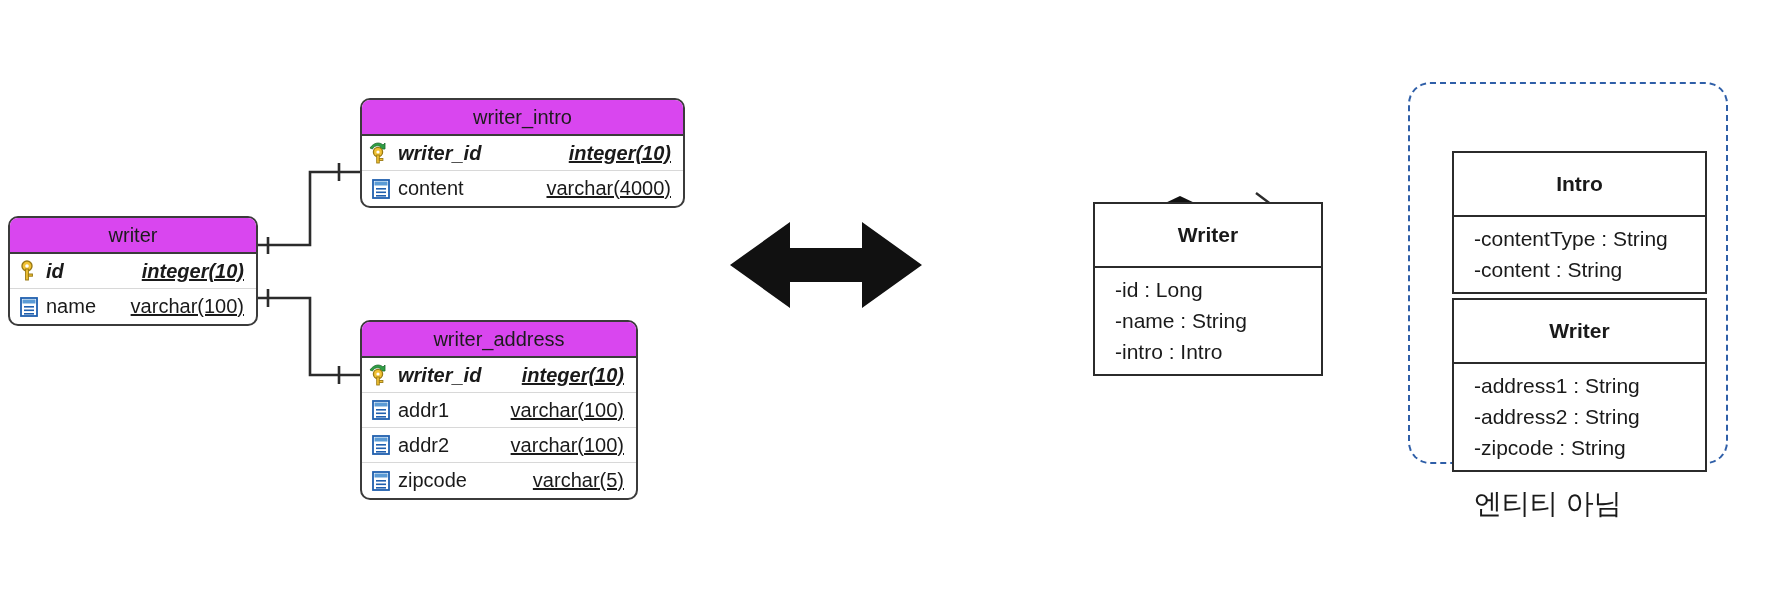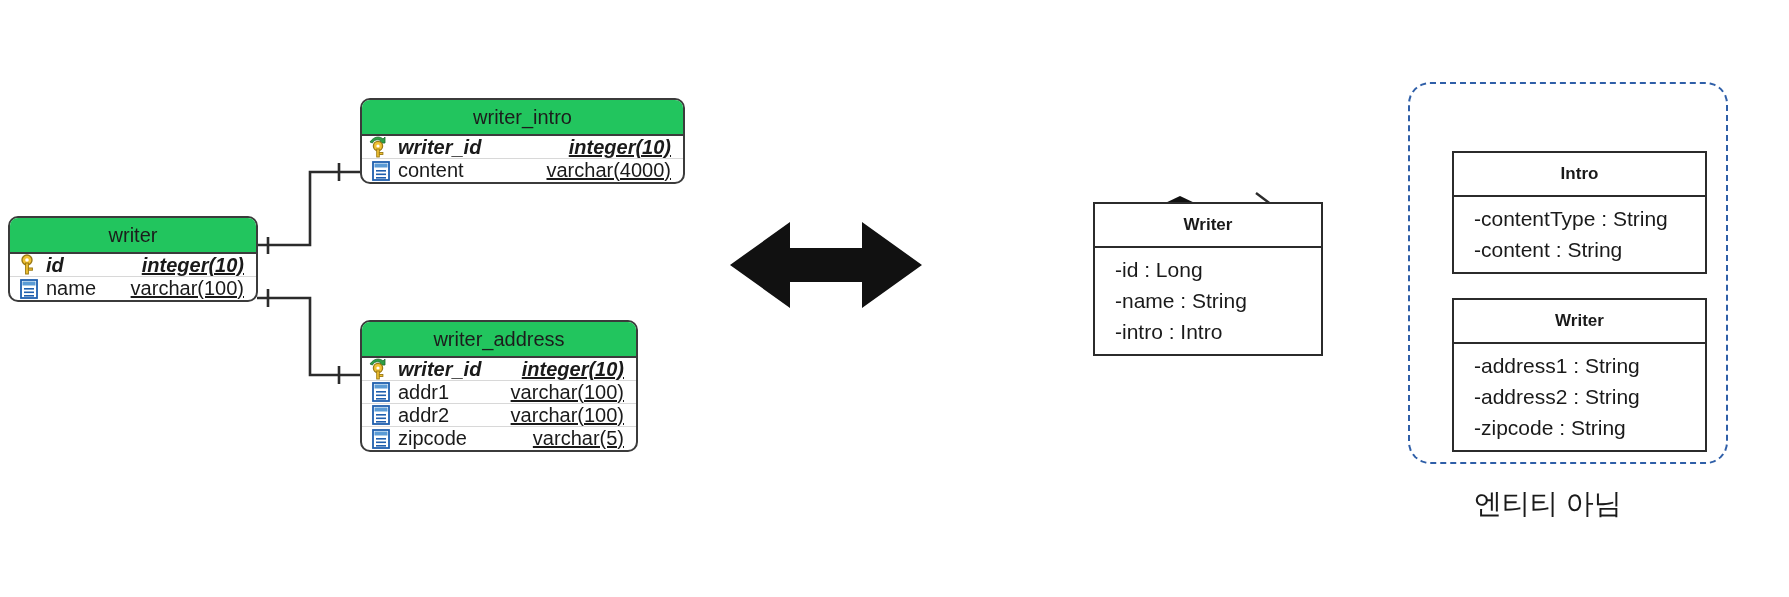--- a/index.html
+++ b/index.html
@@ -5,37 +5,37 @@
   html,body{margin:0;padding:0;background:#ffffff;}
   body{width:1789px;height:597px;position:relative;overflow:hidden;
        font-family:"Liberation Sans","DejaVu Sans",sans-serif;color:#1a1a1a;}
 
   .canvas{position:absolute;inset:0;}
 
   
   .erd-table{position:absolute;background:#ffffff;border:2px solid #3b3b3b;
              border-radius:10px;box-sizing:border-box;overflow:hidden;}
   .erd-title{height:34px;line-height:34px;text-align:center;font-size:20px;
-             color:#1c1c1c;border-bottom:2px solid #3b3b3b;background:#22c55e;
+             color:#1c1c1c;border-bottom:2px solid #3b3b3b;background:#d946ef;
              white-space:nowrap;}
-  .erd-row{display:flex;align-items:center;height:23px;box-sizing:border-box;
+  .erd-row{display:flex;align-items:center;height:35px;box-sizing:border-box;
            border-bottom:1px solid #d8d8d8;padding-left:6px;}
   .erd-row:last-child{border-bottom:none;}
   .erd-icon{width:26px;height:26px;flex:0 0 26px;position:relative;margin-right:4px;}
   .erd-name{font-size:20px;white-space:nowrap;}
   .erd-type{font-size:20px;white-space:nowrap;margin-left:auto;padding-right:12px;text-decoration:underline;}
   .pk .erd-name,.pk .erd-type{font-weight:bold;font-style:italic;}
 
   
   .ico-key svg, .ico-col svg, .ico-fkkey svg{display:block;}
 
   
   .uml{position:absolute;background:#ffffff;border:2px solid #2b2b2b;
        box-sizing:border-box;}
-  .uml-title{text-align:center;font-weight:bold;font-size:17px;padding:11px 8px;
+  .uml-title{text-align:center;font-weight:bold;font-size:21px;padding:19px 8px;
              border-bottom:2px solid #2b2b2b;white-space:nowrap;}
   .uml-body{padding:6px 8px 7px 20px;}
   .uml-attr{font-size:21px;line-height:1.48;white-space:nowrap;}
 
   
   .dashbox{position:absolute;border:2px dashed #2f5fa8;border-radius:22px;
            box-sizing:border-box;background:transparent;}
 
   .caption{position:absolute;font-size:28px;color:#1a1a1a;white-space:nowrap;}
 </style>

